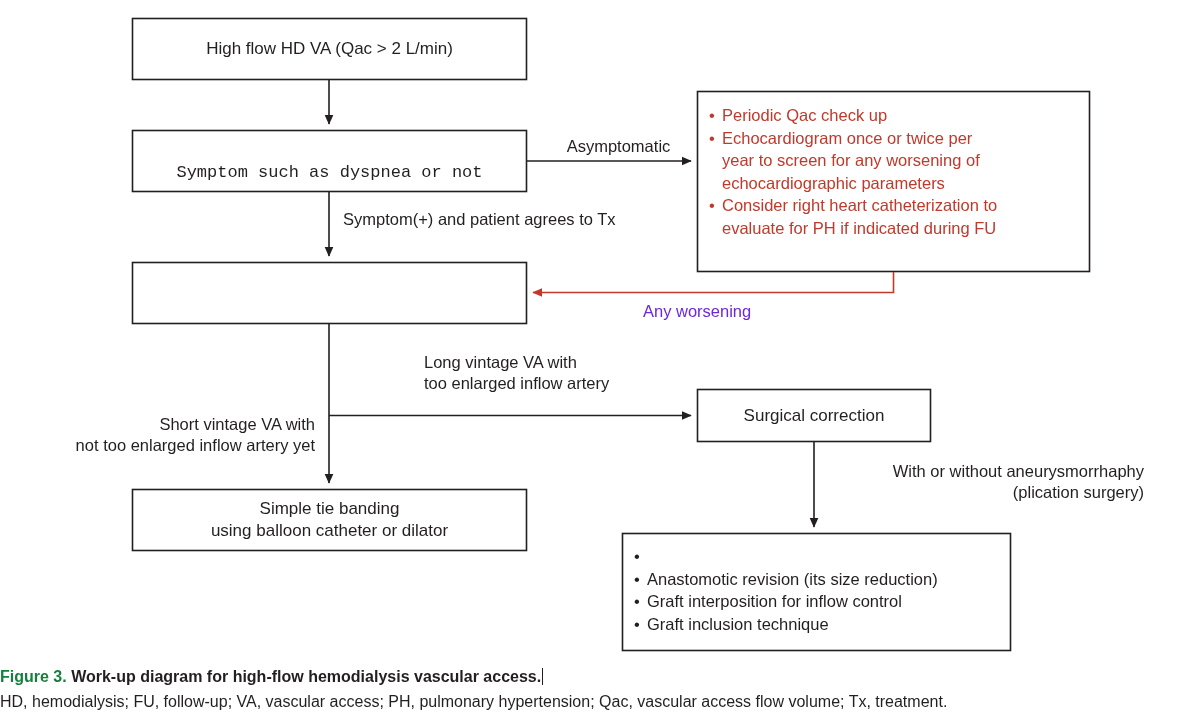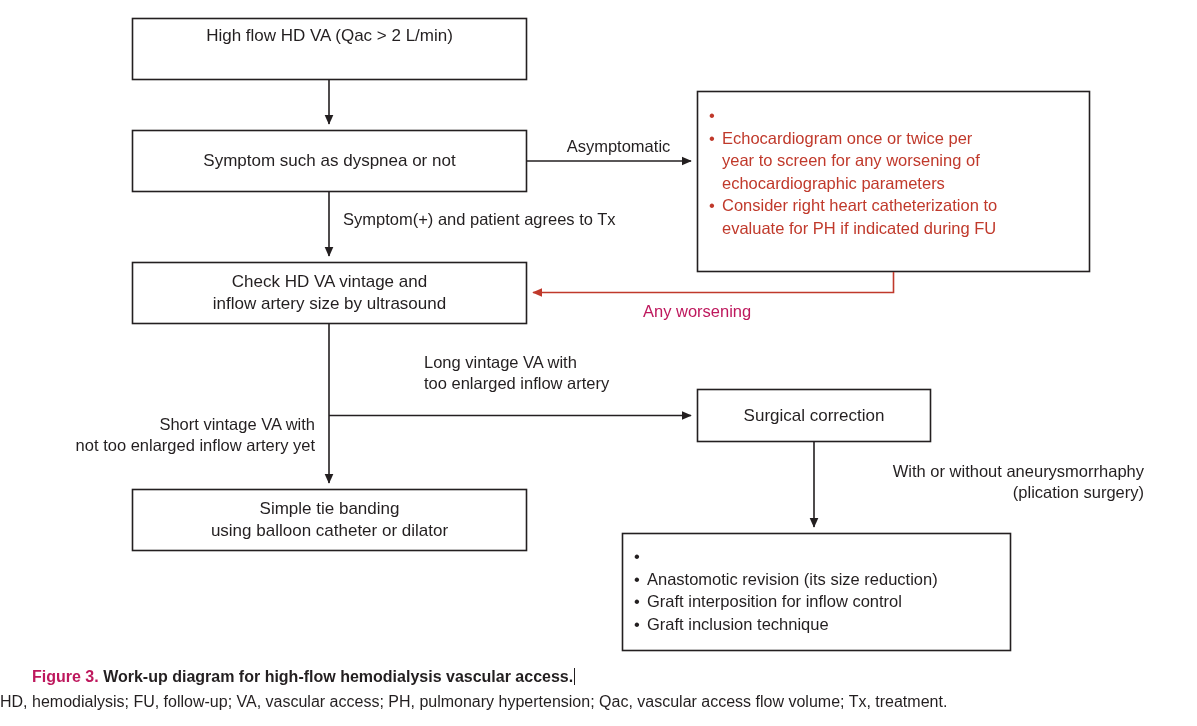--- a/index.html
+++ b/index.html
@@ -23,39 +23,39 @@
     color:#231f20;
     pointer-events:none;
   }
   .edgelabel{
     position:absolute;
     font-size:16.5px;line-height:21px;
     color:#231f20;
     text-align:right;
     white-space:nowrap;
   }
-  .edgelabel.red{color:#be185d;}
+  .edgelabel.red{color:#6d28d9;}
 
   .bullets{
     position:absolute;
     font-size:16.5px;line-height:22.5px;
     color:#231f20;
   }
   .bullets .bl{display:flex;}
   .bullets .bl .dot{width:13px;flex:0 0 13px;}
   .bullets.red{color:#c0392b;}
   .bullets .cont{padding-left:13px;}
 
   
   #caption{
     position:absolute;left:0;top:664px;width:1197px;
     font-size:16px;line-height:25px;
   }
   #capline1{font-weight:bold;color:#231f20;}
-  #figno{color:#be185d;font-weight:bold;margin-left:32px;}
+  #figno{color:#15803d;font-weight:bold;}
   #caret{
     display:inline-block;width:1px;height:17px;background:#231f20;
     vertical-align:-3px;margin-left:1px;
   }
   #capline2{color:#231f20;font-weight:normal;font-size:16px;}
 </style>
 </head>
 <body>
 
 <div id="stage">
@@ -92,45 +92,42 @@
 
     <path d="M329,324 L329,483" stroke="#231f20" stroke-width="1.6" fill="none" marker-end="url(#arrB)"></path>
 
     <path d="M329,415.5 L691,415.5" stroke="#231f20" stroke-width="1.6" fill="none" marker-end="url(#arrB)"></path>
 
     <path d="M814,442 L814,527" stroke="#231f20" stroke-width="1.6" fill="none" marker-end="url(#arrB)"></path>
 
     <path d="M893.5,272 L893.5,292.5 L533,292.5" stroke="#c0392b" stroke-width="1.6" fill="none" marker-end="url(#arrR)"></path>
   </svg>
 
-  <div class="boxtext" style="left:133px;top:6px;width:393px;height:60px;">
+  <div class="boxtext" style="left:133px;top:19px;width:393px;height:60px;">
     <div>High flow HD VA (Qac &gt; 2 L/min)</div>
   </div>
 
-  <div class="boxtext" style="left:133px;top:131px;width:393px;height:60px;">
+  <div class="boxtext" style="left:133px;top:143px;width:393px;height:60px;font-family:Liberation Mono, monospace;">
     <div>Symptom such as dyspnea or not</div>
   </div>
 
-  <div class="boxtext" style="left:133px;top:263px;width:393px;height:60px;">
-    <div>Check HD VA vintage and</div>
-    <div>inflow artery size by ultrasound</div>
-  </div>
 
   <div class="boxtext" style="left:698px;top:390px;width:232px;height:51px;">
     <div>Surgical correction</div>
   </div>
 
   <div class="boxtext" style="left:133px;top:490px;width:393px;height:60px;">
     <div>Simple tie banding</div>
     <div>using balloon catheter or dilator</div>
   </div>
 
   <div class="bullets red" id="asymBullets" style="left:709px;top:104px;width:375px;">
       <div class="bl">
         <span class="dot">•</span>
+        <span>Periodic Qac check up</span>
       </div>
       <div class="bl">
         <span class="dot">•</span>
         <span>Echocardiogram once or twice per</span>
       </div>
       <div class="cont">year to screen for any worsening of</div>
       <div class="cont">echocardiographic parameters</div>
       <div class="bl">
         <span class="dot">•</span>
         <span>Consider right heart catheterization to</span>

